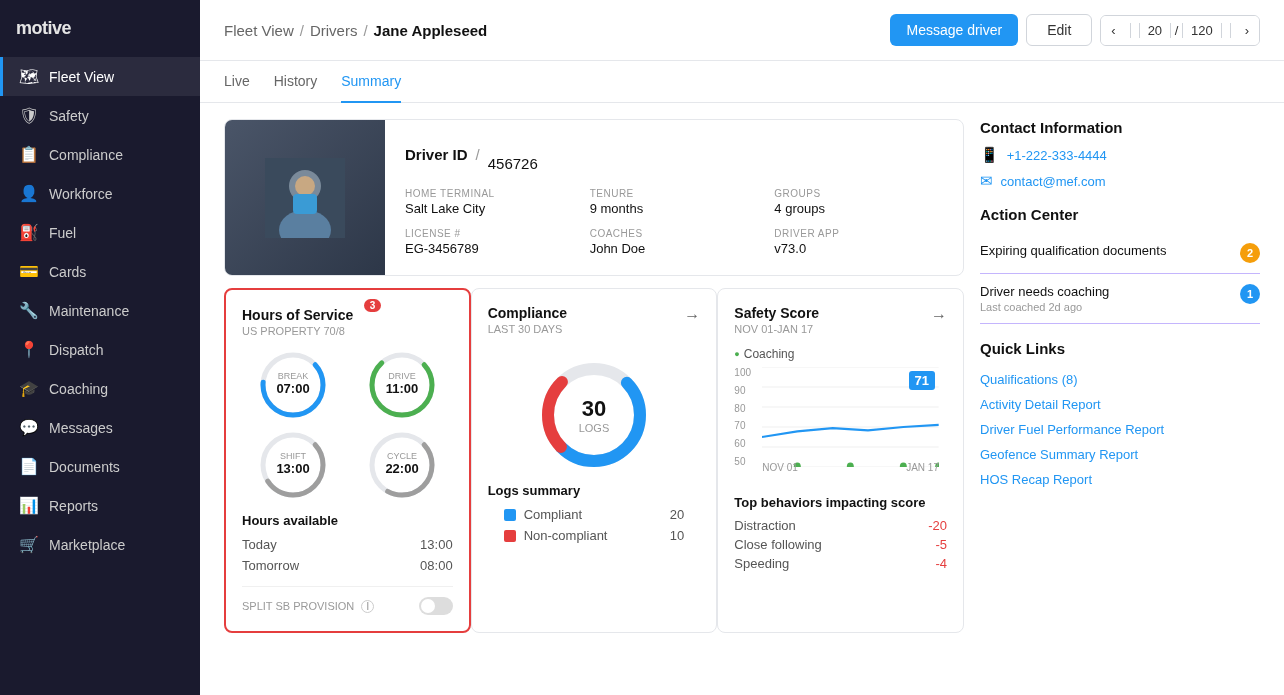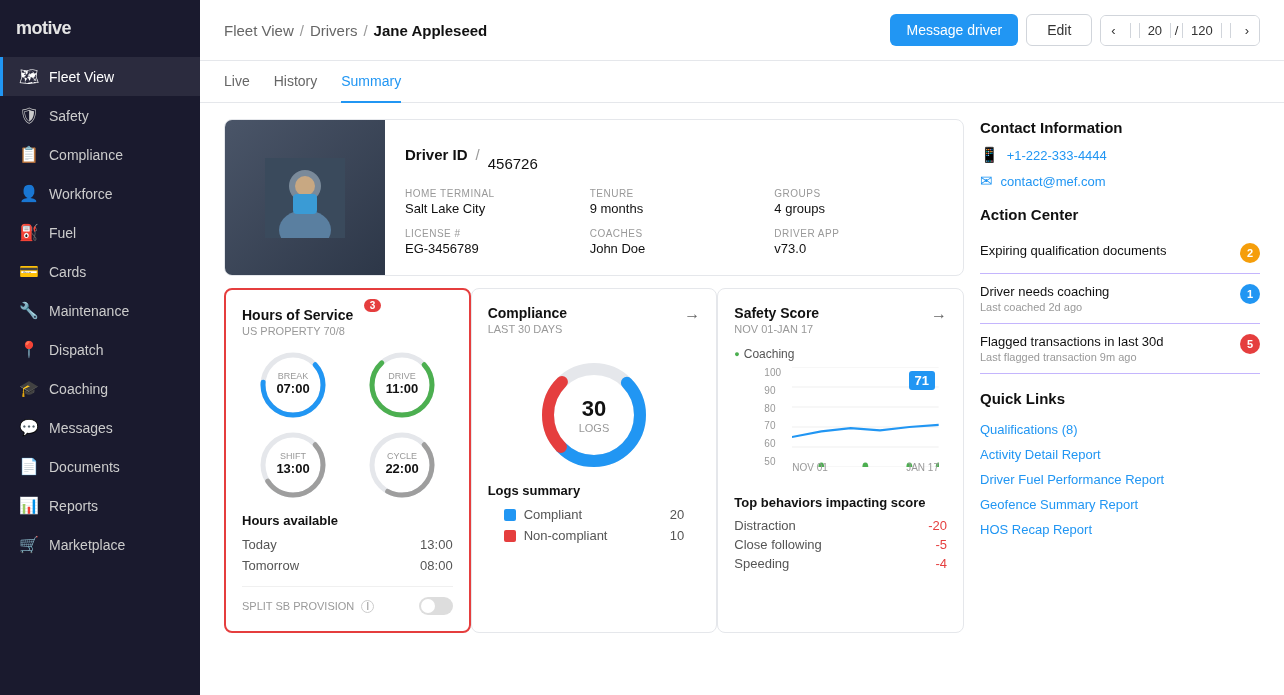--- a/index.html
+++ b/index.html
@@ -270,21 +270,20 @@
     .logs-title { font-size: 13px; font-weight: 600; color: #111; margin-bottom: 6px; }
     .legend-item { display: flex; align-items: center; justify-content: space-between; font-size: 13px; color: #555; padding: 3px 16px; }
     .legend-dot { width: 12px; height: 12px; border-radius: 2px; margin-right: 8px; flex-shrink: 0; }
     .legend-left { display: flex; align-items: center; }
 
     
     .score-chart {
       position: relative;
       height: 120px;
       margin-bottom: 8px;
-      margin-left: 30px;
     }
     .score-badge {
       position: absolute;
       top: 4px;
       right: 4px;
       background: #2196f3;
       color: #fff;
       font-size: 13px;
       font-weight: 600;
       padding: 2px 6px;
@@ -705,27 +704,20 @@
           </div>
           <div class="action-badge badge-orange">2</div>
         </div>
         <div class="action-item">
           <div class="action-text">
             <div class="action-main">Driver needs coaching</div>
             <div class="action-sub">Last coached 2d ago</div>
           </div>
           <div class="action-badge badge-blue">1</div>
         </div>
-        <div class="action-item">
-          <div class="action-text">
-            <div class="action-main">Flagged transactions in last 30d</div>
-            <div class="action-sub">Last flagged transaction 9m ago</div>
-          </div>
-          <div class="action-badge badge-red">5</div>
-        </div>
       </div>
 
       <div class="quick-links">
         <div class="section-title">Quick Links</div>
         <a class="quick-link">Qualifications (8)</a>
         <a class="quick-link">Activity Detail Report</a>
         <a class="quick-link">Driver Fuel Performance Report</a>
         <a class="quick-link">Geofence Summary Report</a>
         <a class="quick-link">HOS Recap Report</a>
       </div>

